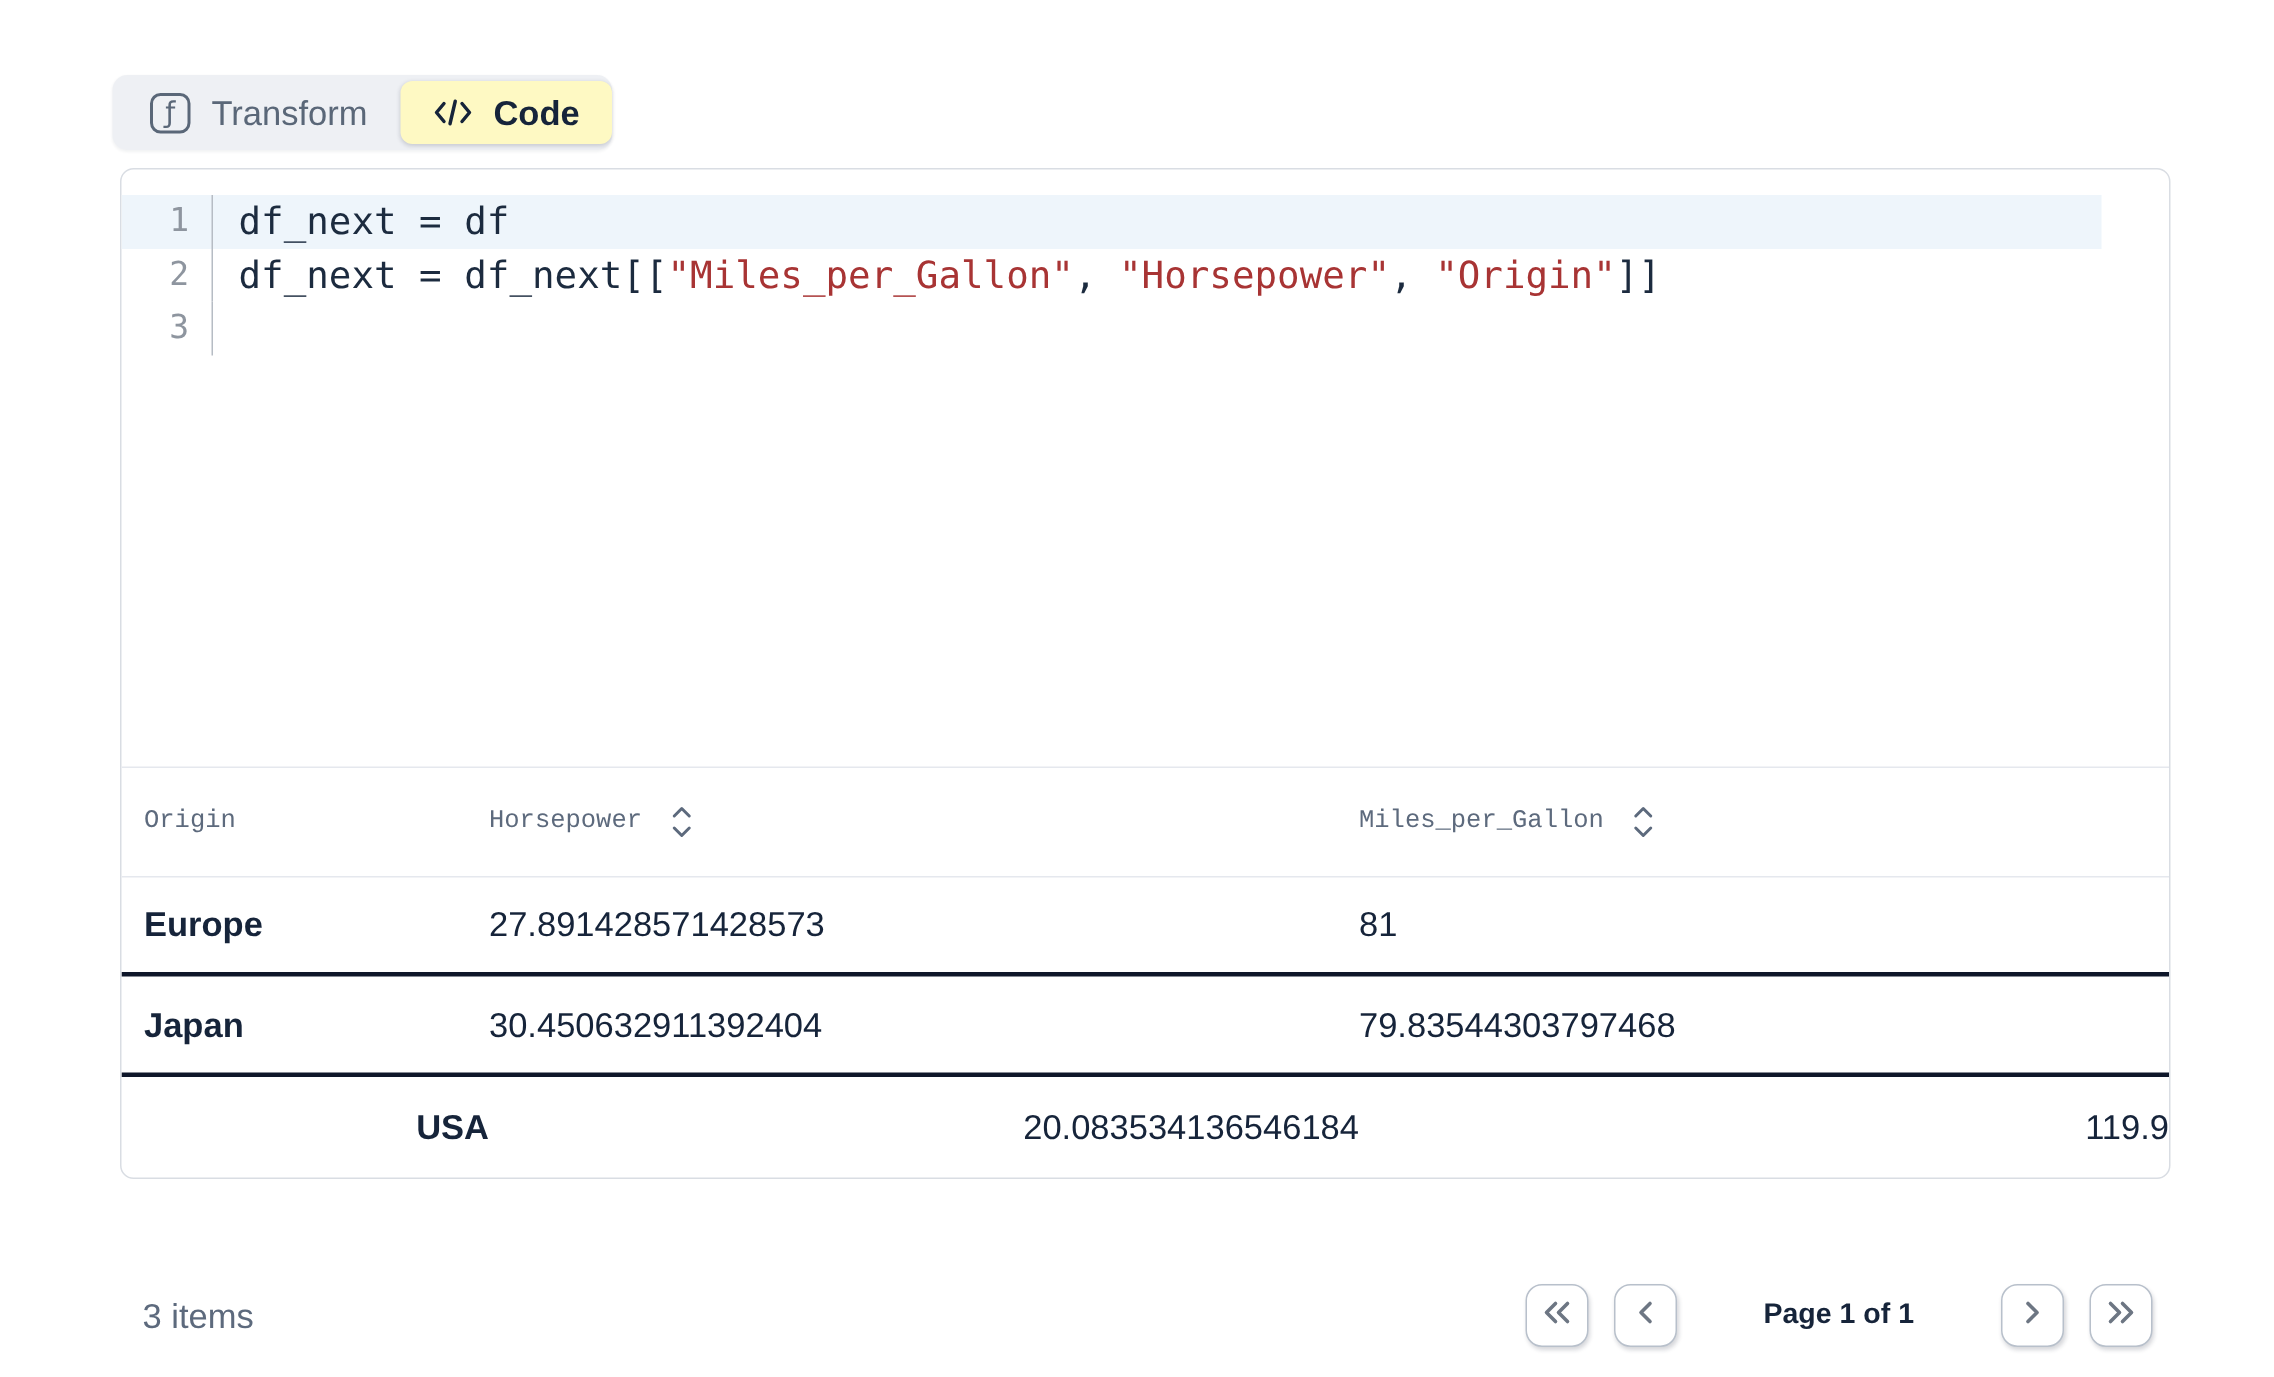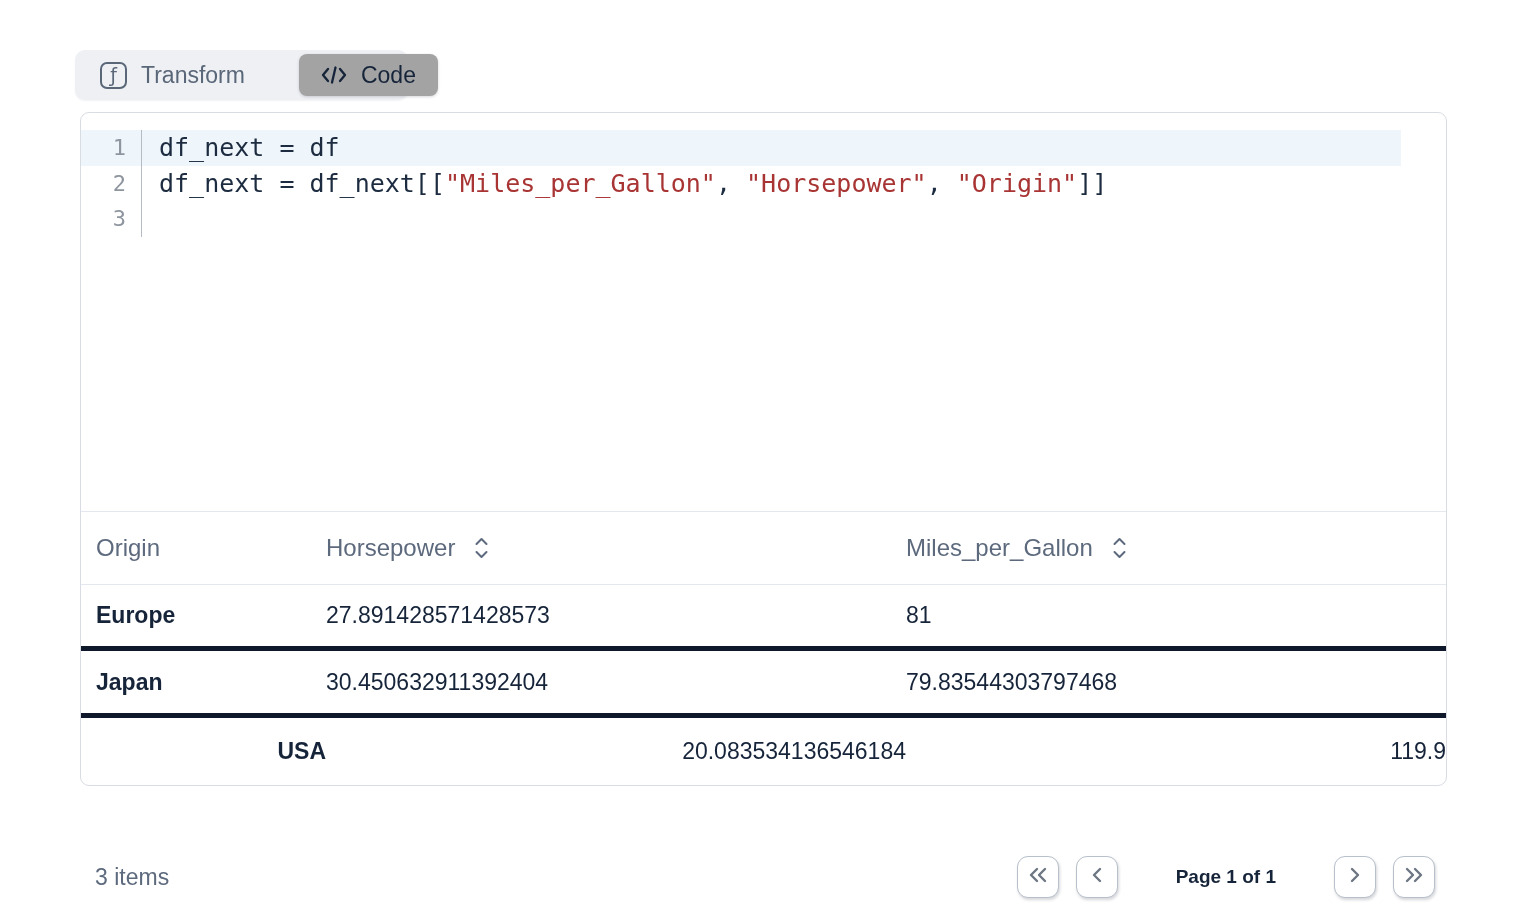--- a/index.html
+++ b/index.html
@@ -11,23 +11,22 @@
     background:#eef0f4; border-radius:10px;
     display:flex; align-items:center; padding:0 3px;
     box-shadow:0 1px 2px rgba(20,30,50,0.06);
   }
   .tab {
     display:flex; align-items:center; gap:14px; height:42px;
     padding:0 22px; border-radius:8px; cursor:pointer;
     font-size:23px; color:#5a6778; font-weight:500; white-space:nowrap;
   }
   .tab.active {
-    background:#a3a3a3; color:#16243a; font-weight:400;
+    background:#fef9c3; color:#16243a; font-weight:700;
     box-shadow:0 1px 3px rgba(20,30,50,0.18);
-    margin-left:32px;
   }
   .fn-icon {
     display:inline-flex; align-items:center; justify-content:center;
     width:27px; height:27px; border:2px solid #5a6778; border-radius:7px;
     font-size:19px; color:#5a6778; font-weight:400;
     font-family:"DejaVu Sans", sans-serif;
   }
   .code-icon svg { display:block; }
 
   
@@ -47,24 +46,24 @@
   .gutter {
     width:61px; flex:0 0 61px; text-align:right; padding-right:15px;
     color:#8e959f; font-size:22px; border-right:1px solid #b6bcc4;
     user-select:none;
   }
   .code-text { padding-left:17px; white-space:pre; color:#1c2b3f; }
   .tok-string { color:#a83434; }
 
   
   .tbl-grid { display:grid; grid-template-columns:230px 580px auto; padding-left:15px; align-items:center; }
-  .tbl-header { height:73px; border-bottom:1px solid #e5e8ee; color:#5d6a7d; font-size:24px; }
+  .tbl-header { height:73px; border-bottom:1px solid #e5e8ee; color:#5d6a7d; font-size:17px;font-family:Liberation Mono, monospace; }
   .th-cell { display:flex; align-items:center; gap:17px; }
   .sort-icon { display:inline-flex; cursor:pointer; }
-  .tbl-row { height:67px; border-bottom:5px solid #0f172a; font-size:23px; color:#16243a; }
+  .tbl-row { height:67px; border-bottom:3px solid #0f172a; font-size:23px; color:#16243a; }
   .tbl-row:last-child { border-bottom:none;text-align:right; }
   .cell-origin { font-weight:700; }
 
   
   .footer {
     position:absolute; left:80px; top:827px; width:1367px; height:90px;
     display:flex; align-items:center; justify-content:space-between;
     padding:10px 12px 0 15px;
   }
   .items-count { color:#5d6a7d; font-size:23px; }

